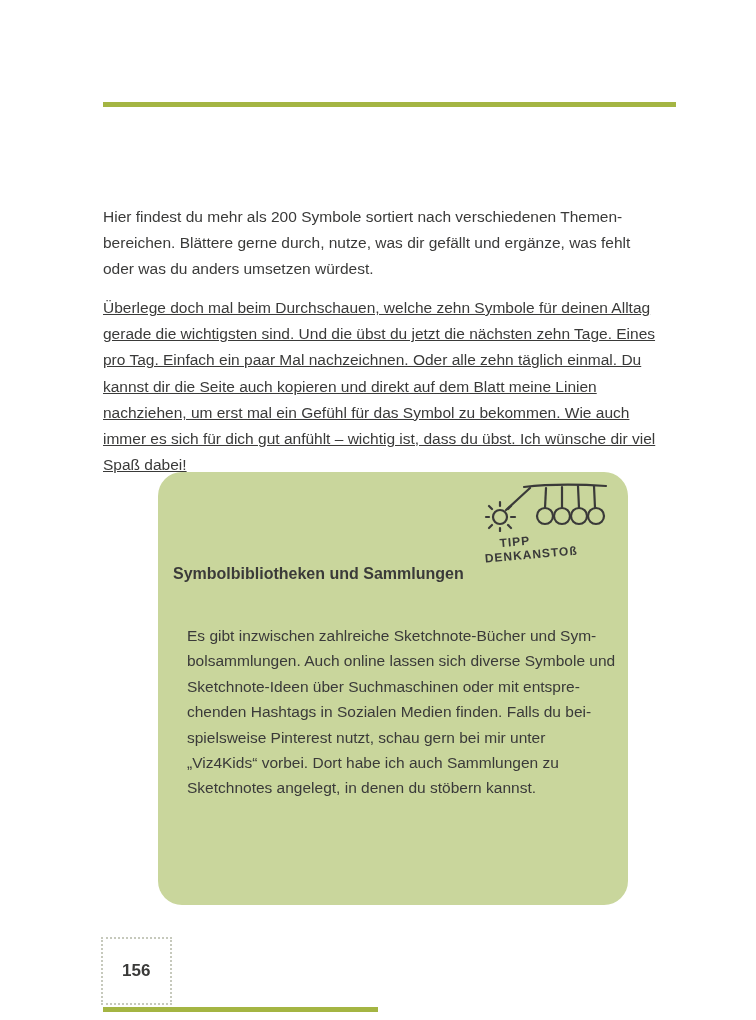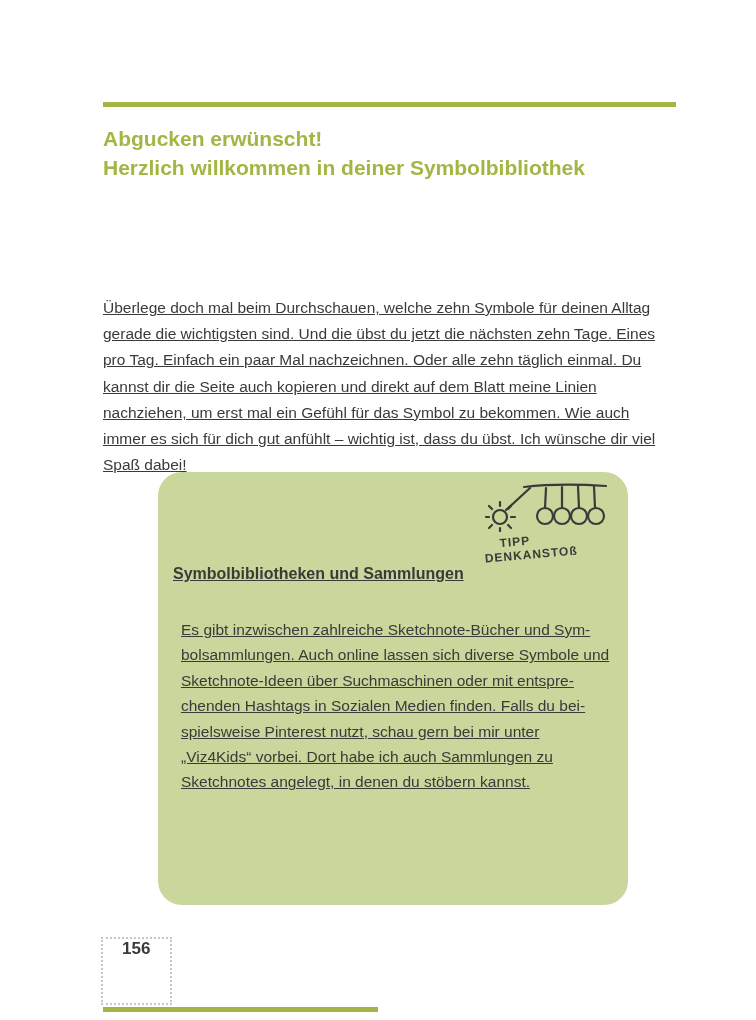--- a/index.html
+++ b/index.html
@@ -55,57 +55,55 @@
     color:var(--text);
     line-height:14px;
   }
   .tip-icon-caption .cap1{padding-left:16px;}
   .tip-icon-caption .cap2{padding-left:0px;}
   .tip-heading{
     position:absolute;left:15px;top:92px;margin:0;
     font-size:16px;font-weight:bold;line-height:20px;
     white-space:nowrap;
     color:var(--text);
-    text-decoration:underline;
   }
   .tip-para{
-    position:absolute;left:15px;margin:8px;
+    position:absolute;left:15px;margin:14px;
     font-size:15.5px;line-height:25.4px;
     white-space:nowrap;
     color:var(--text);
-    text-decoration:underline;
   }
   .tip-para-1{top:137px;}
   .tip-para-2{top:314px;}
   .page-number-box{
     position:absolute;left:101px;top:937px;
     width:71px;height:68px;
     border:2px dotted var(--dotted-border);
-    display:flex;align-items:flex-start;
+    display:flex;align-items:center;
   }
   .page-number{
     padding-left:19px;
     font-size:17px;font-weight:bold;
     color:var(--text);
   }
   .bottom-rule{
     position:absolute;left:103px;top:1007px;
     width:275px;height:5px;
     background:var(--accent-green);
   }
 </style>
 </head>
 <body>
 
 <div class="page">
 
   <div class="top-rule"></div>
 
-  <h1 class="heading"><span>Abgucken erwünscht!</span><br><span>Herzlich willkommen in deiner Symbolbibliothek</span></h1>
 
+  <p class="body-para para-intro">Hier findest du mehr als 200 Symbole sortiert nach verschiedenen Themen-<br>bereichen. Blättere gerne durch, nutze, was dir gefällt und ergänze, was fehlt<br>oder was du anders umsetzen würdest.</p>
 
   <p class="body-para para-practice">Überlege doch mal beim Durchschauen, welche zehn Symbole für deinen Alltag<br>gerade die wichtigsten sind. Und die übst du jetzt die nächsten zehn Tage. Eines<br>pro Tag. Einfach ein paar Mal nachzeichnen. Oder alle zehn täglich einmal. Du<br>kannst dir die Seite auch kopieren und direkt auf dem Blatt meine Linien<br>nachziehen, um erst mal ein Gefühl für das Symbol zu bekommen. Wie auch<br>immer es sich für dich gut anfühlt – wichtig ist, dass du übst. Ich wünsche dir viel<br>Spaß dabei!</p>
 
   <div class="tip-box">
 
     <div class="tip-icon-block">
       <span>
         <svg width="128" height="52" viewBox="0 0 128 52" fill="none" stroke="#3a3a39" stroke-width="2.2" stroke-linecap="round">
 
           <path d="M40 7 Q 75 3 122 6"></path>

